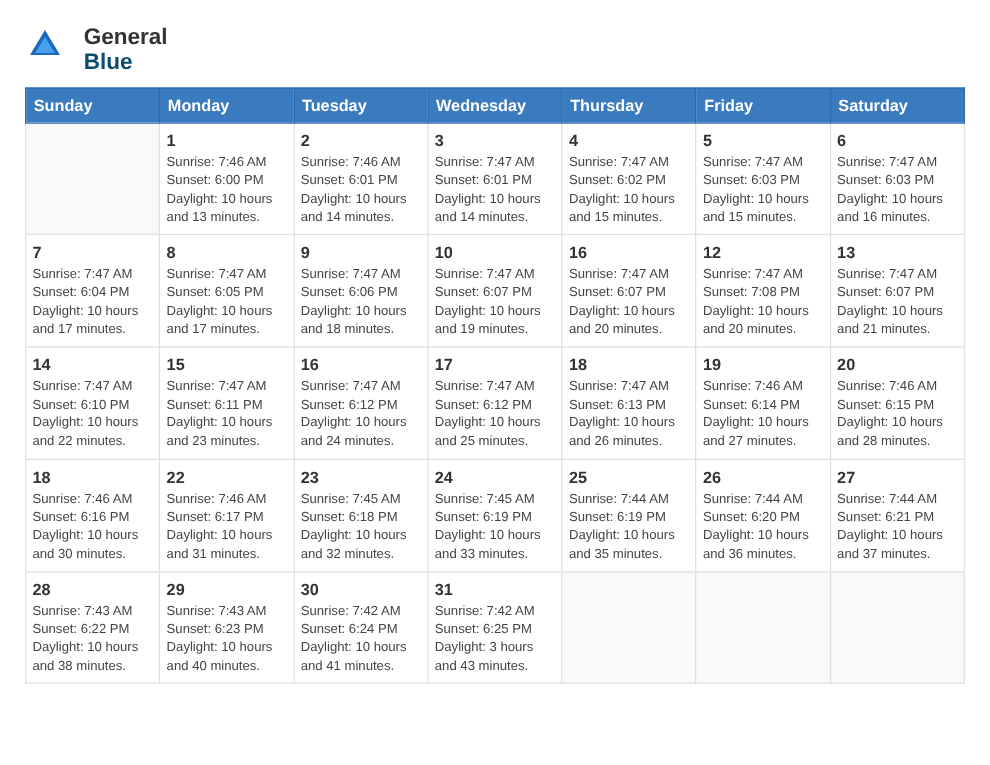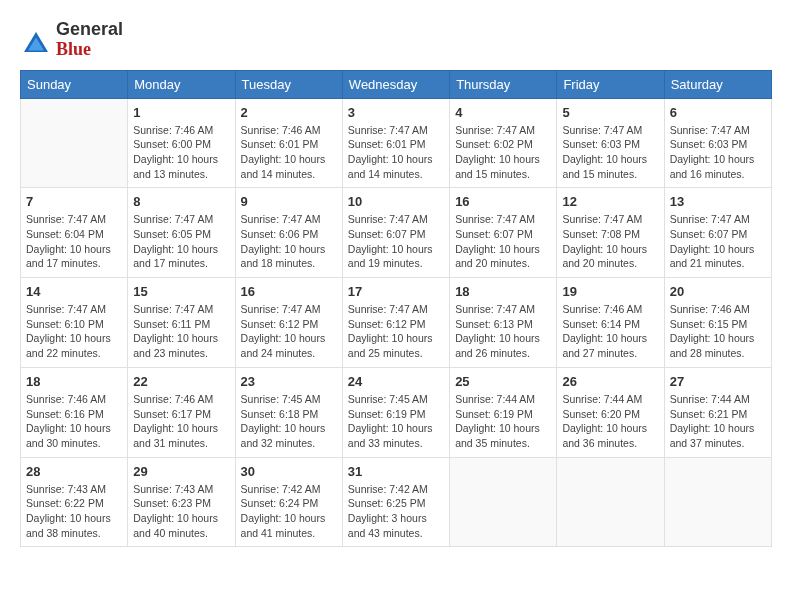--- a/index.html
+++ b/index.html
@@ -11,30 +11,30 @@
       padding: 20px;
     }
     .header-area {
       display: flex;
       justify-content: space-between;
       align-items: flex-start;
       margin-bottom: 10px;
     }
     .logo {
       display: flex;
-      align-items: flex-end;
-      gap: 4px;
+      align-items: flex-start;
+      gap: 15px;
     }
     .logo-text {
       font-size: 18px;
       font-weight: bold;
       line-height: 1.1;
     }
     .logo-general { color: #333; }
-    .logo-blue { color: #b91c1c; font-family: Liberation Serif, serif; }
+    .logo-blue { color: #0c4a6e; }
     .logo-icon {
       width: 32px;
       height: 32px;
     }
     .title-area {
       text-align: right;
     }
     .month-title {
       font-size: 36px;
       font-weight: 300;
@@ -51,21 +51,21 @@
       font-size: 11px;
     }
     thead tr {
       background-color: #3a7bbf;
     }
     thead th {
       color: #fff;
       padding: 6px 6px;
       text-align: left;
       font-size: 13px;
-      font-weight: 400;
+      font-weight: 700;
       border: 1px solid #2a6aaf;
     }
     tbody tr {
       border-bottom: 1px solid #ddd;
     }
     tbody td {
       vertical-align: top;
       padding: 6px 5px;
       border: 1px solid #e0e0e0;
       color: #333;

